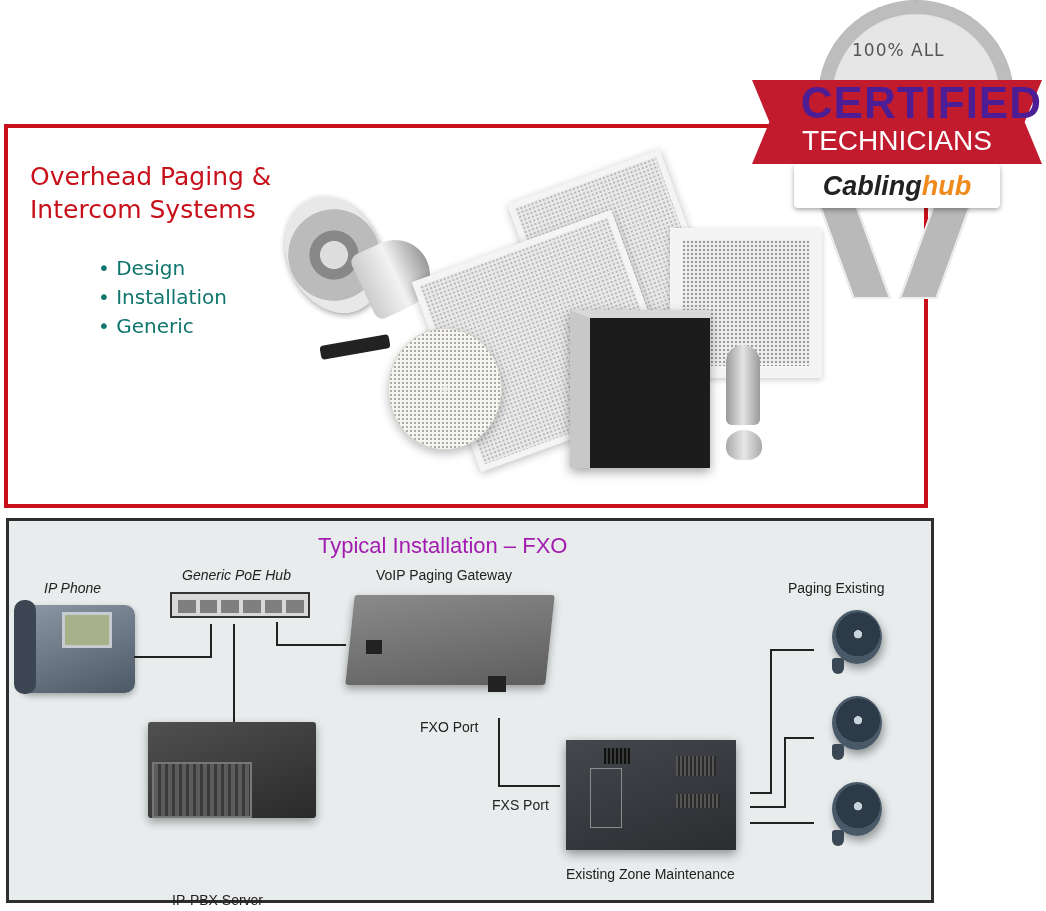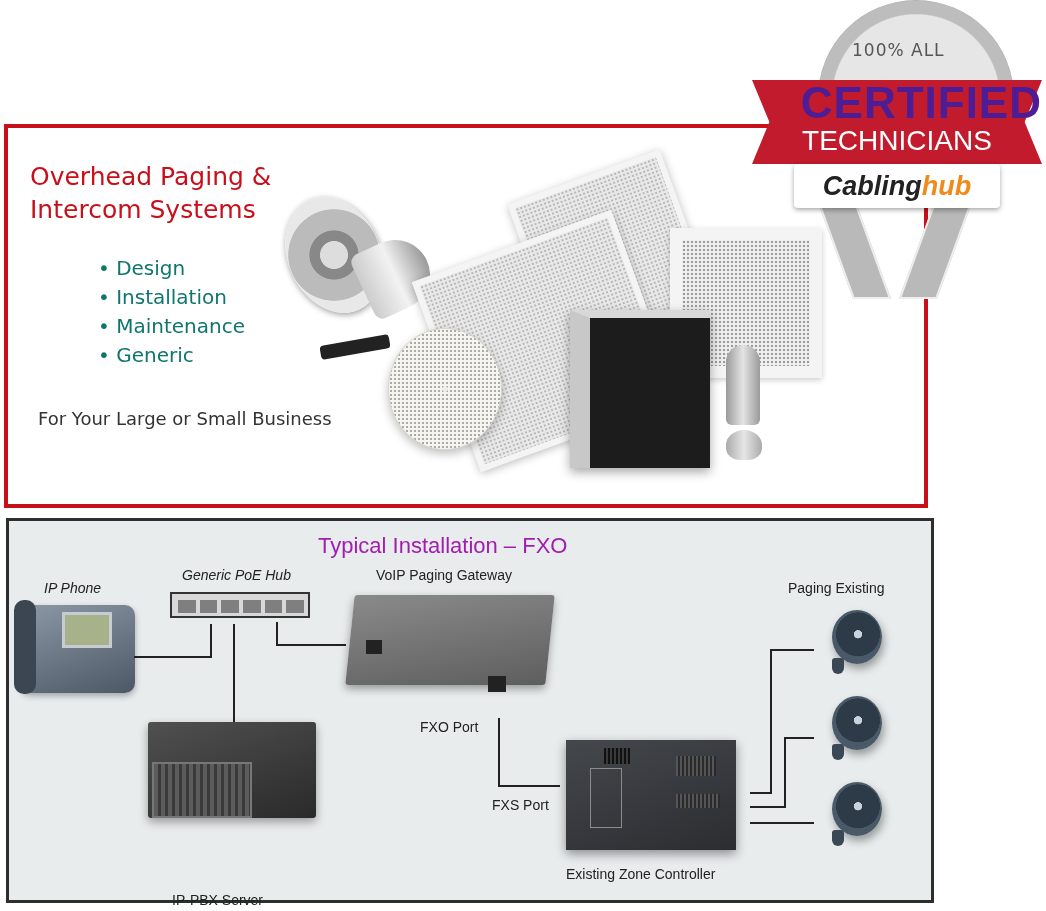--- a/index.html
+++ b/index.html
@@ -66,26 +66,24 @@
 <div id="promo" class="abs"></div>
 
 <div class="abs promo-title">
   <div>Overhead Paging &amp;</div>
   <div>Intercom Systems</div>
 </div>
 
 <ul class="abs bullets">
   <li>Design</li>
   <li>Installation</li>
-  <li>Maintenance</li>
   <li>Generic</li>
 </ul>
 
 <div class="abs tagline">
-  <div>For Your Large or Small Business</div>
 </div>
 
 <div class="abs" style="left:280px;top:150px;width:600px;height:330px;">
 
   <div class="abs" style="left:40px;top:190px;width:70px;height:14px;background:#222;border-radius:4px;transform:rotate(-10deg);"></div>
   <div class="abs horn-bell" style="left:8px;top:45px;width:92px;height:120px;transform:rotate(-25deg);"></div>
   <div class="abs" style="left:80px;top:90px;width:70px;height:70px;background:linear-gradient(90deg,#ccc,#f2f2f2,#999);border-radius:10px 40px 40px 10px;transform:rotate(-25deg);"></div>
 
   <div class="abs grille" style="left:250px;top:22px;width:150px;height:150px;transform:rotate(-20deg);"></div>
 
@@ -116,21 +114,21 @@
 
 <div id="diagram" class="abs"></div>
 <div class="abs diagram-title">Typical Installation – FXO</div>
 
 <div class="abs lbl" style="left:44px;top:580px;font-style:italic;">IP Phone</div>
 <div class="abs lbl" style="left:182px;top:567px;font-style:italic;">Generic PoE Hub</div>
 <div class="abs lbl" style="left:376px;top:567px;">VoIP Paging Gateway</div>
 <div class="abs lbl" style="left:172px;top:892px;">IP-PBX Server</div>
 <div class="abs lbl" style="left:420px;top:719px;">FXO Port</div>
 <div class="abs lbl" style="left:492px;top:797px;">FXS Port</div>
-<div class="abs lbl" style="left:566px;top:866px;">Existing Zone Controller</div>
+<div class="abs lbl" style="left:566px;top:866px;">Existing Zone Maintenance</div>
 <div class="abs lbl" style="left:788px;top:580px;">Paging Existing</div>
 
 <div class="abs phone-body"></div>
 <div class="abs phone-handset"></div>
 <div class="abs phone-screen"></div>
 
 <div class="abs hub">
   <span></span>
   <span></span>
   <span></span>

